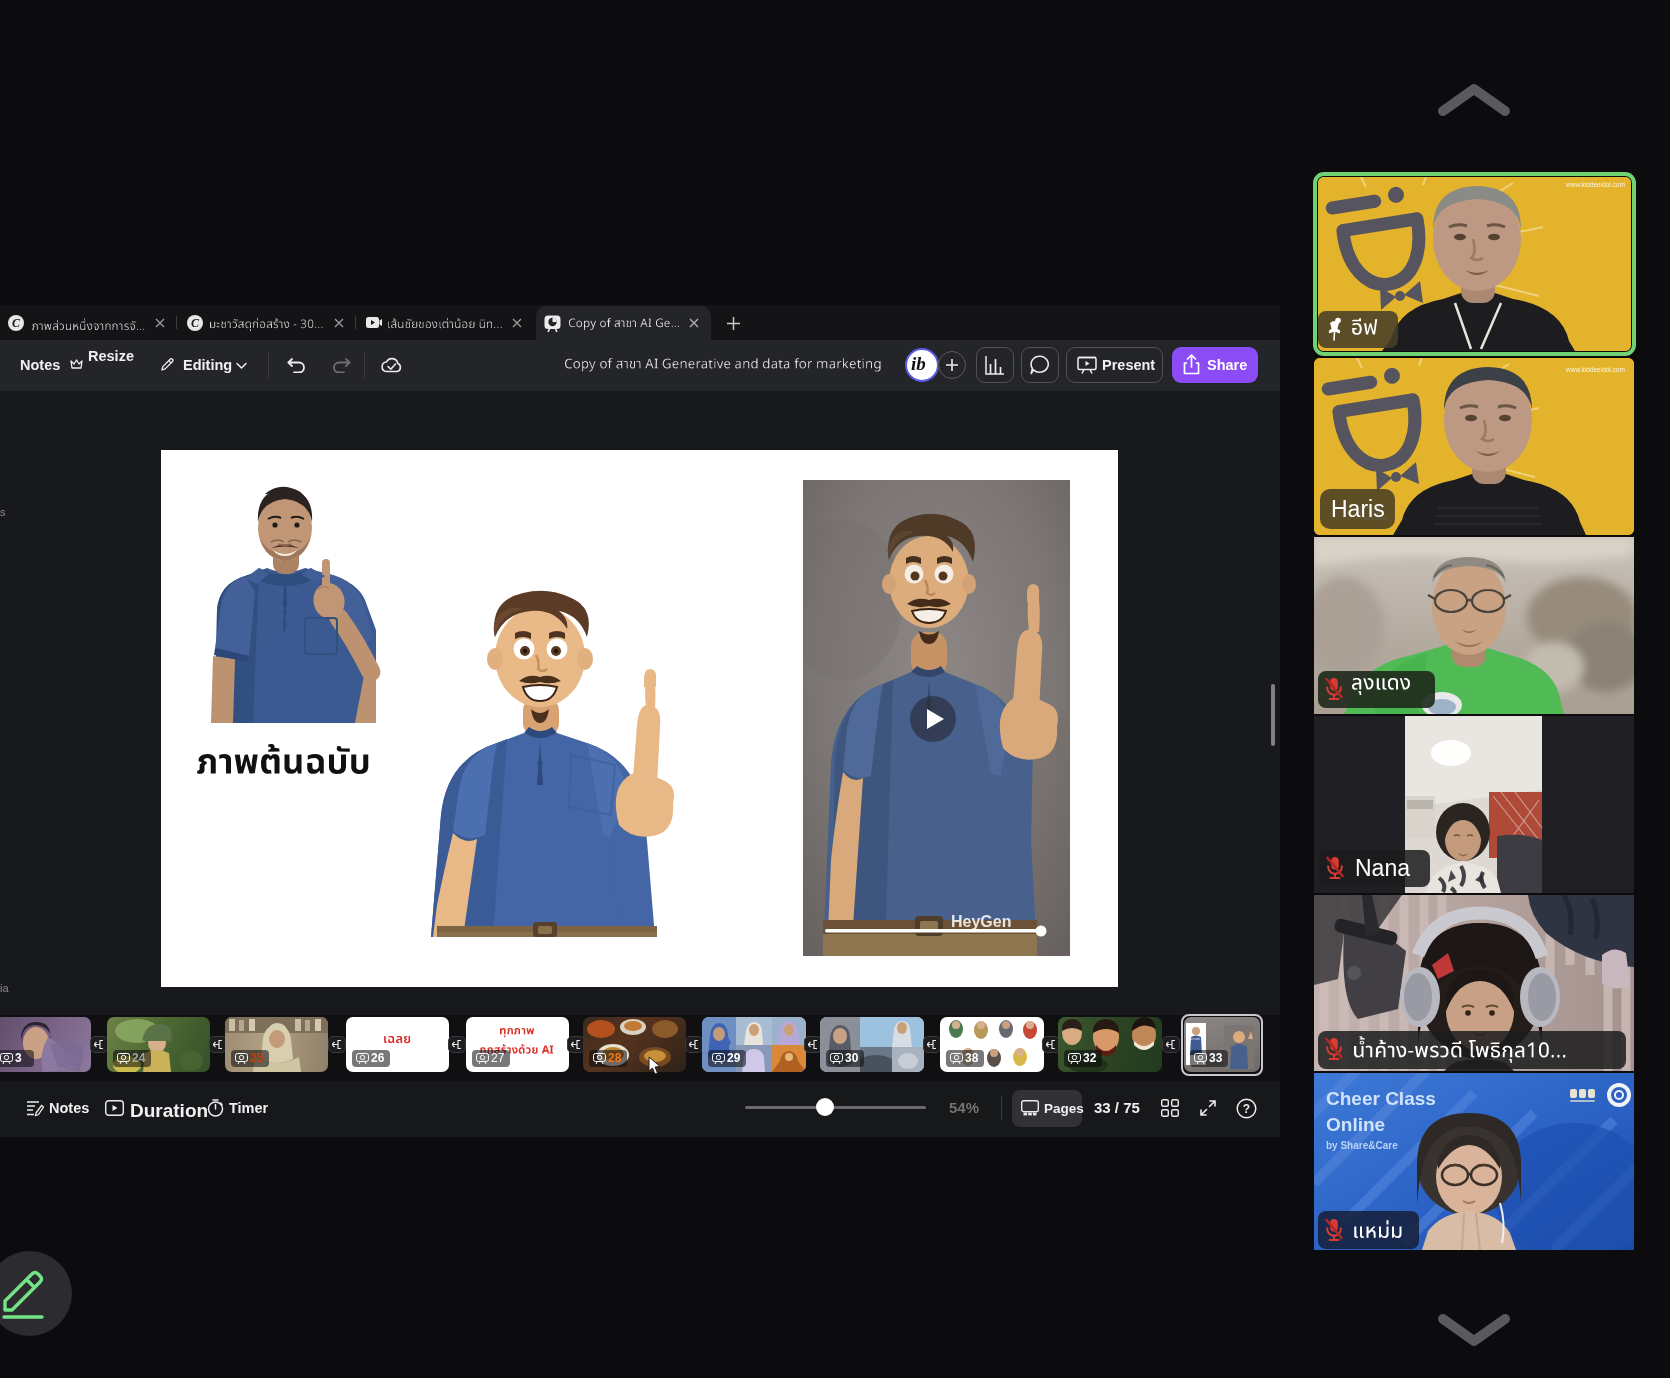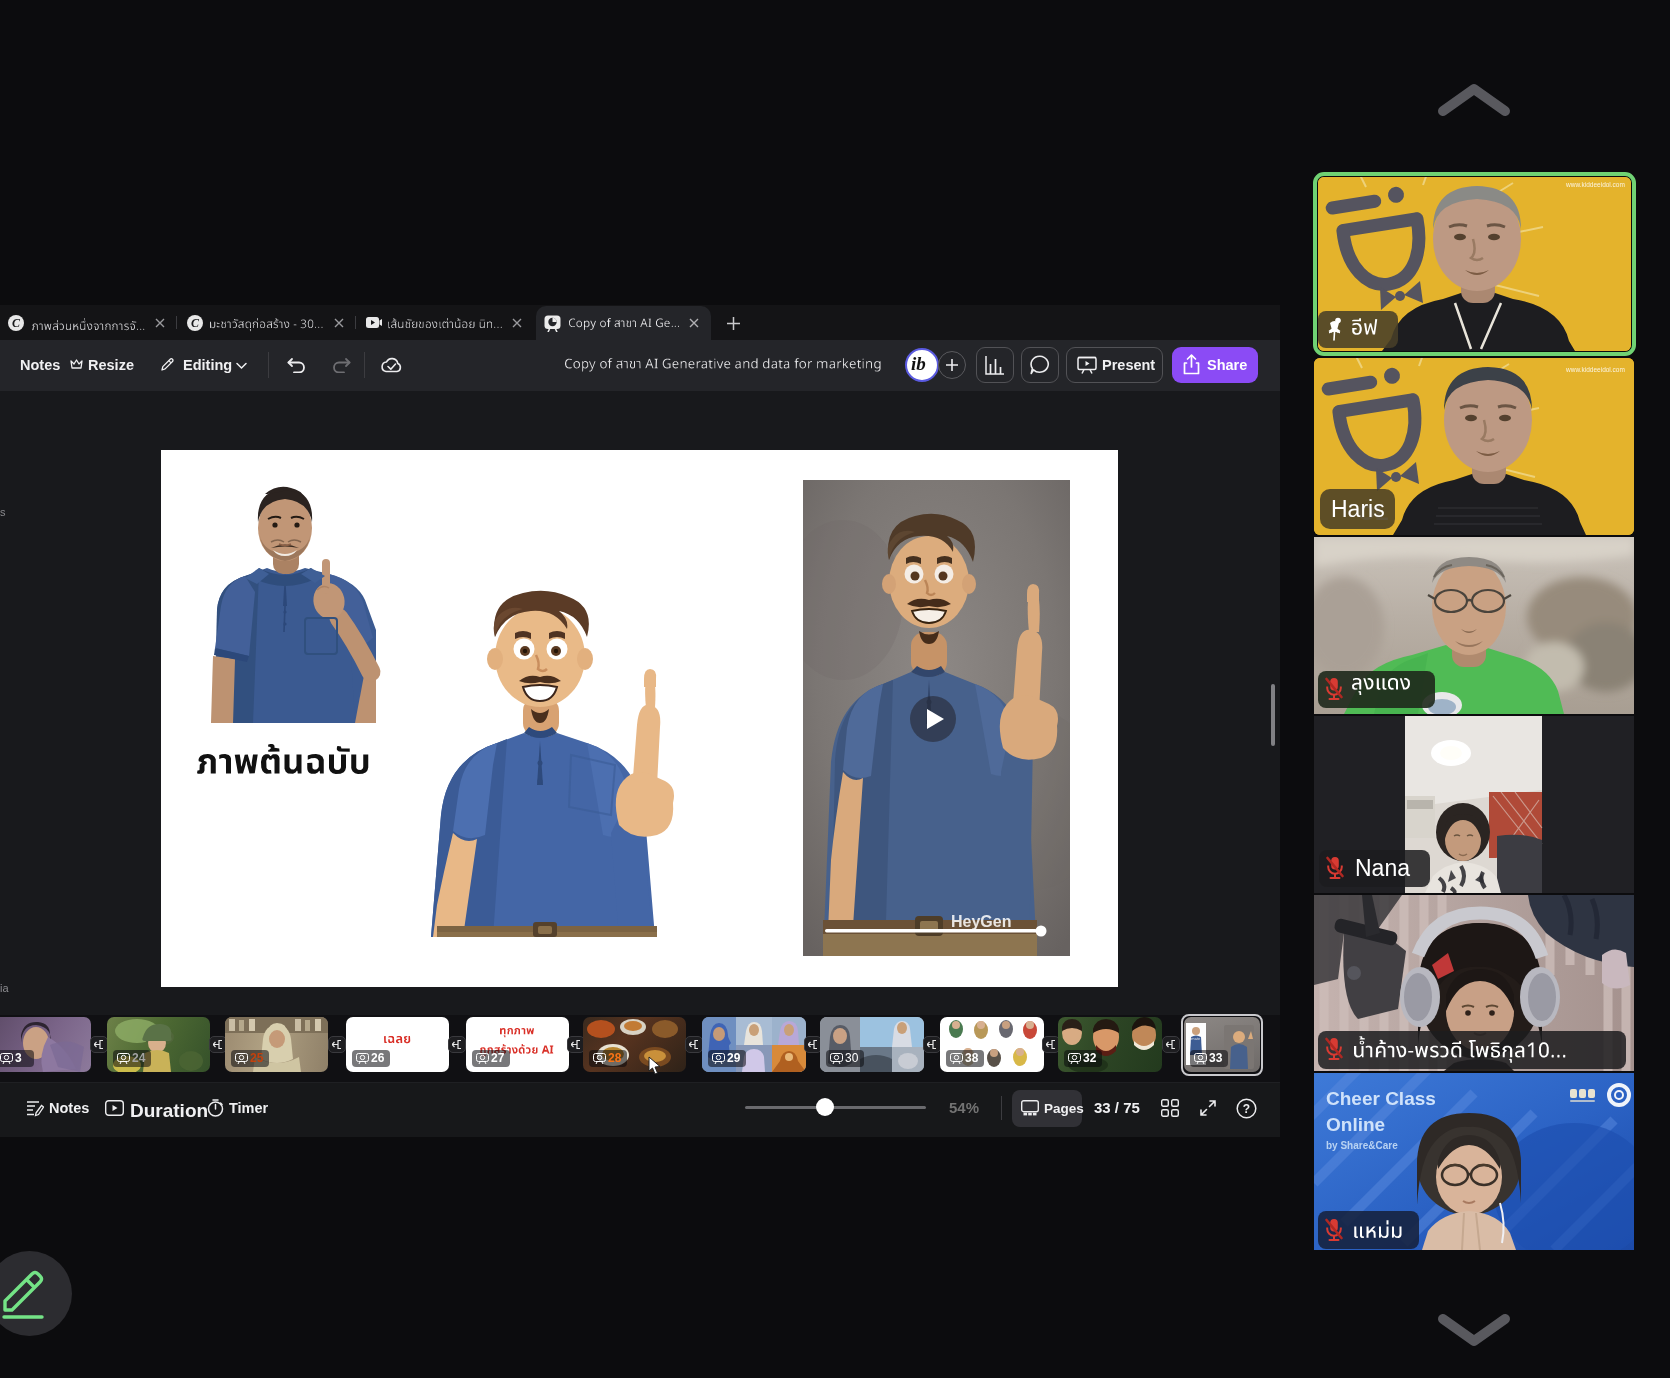--- a/index.html
+++ b/index.html
@@ -56,21 +56,21 @@
 <svg class="abs" style="left:689px;top:318px" width="10" height="10">
       <path d="M1 1 L9 9 M9 1 L1 9" stroke="#b0b0b3" stroke-width="1.4"></path>
     </svg>
 <svg class="abs" style="left:727px;top:317px" width="13" height="13">
       <path d="M6.5 0 V13 M0 6.5 H13" stroke="#c9c9cc" stroke-width="1.5"></path>
     </svg>
 <div class="txt" style="left:20px;top:357px;font-size:14.5px;font-weight:600;color:#f0f0f2">Notes</div>
 <svg class="abs" style="left:70px;top:359px" width="13" height="11">
       <path d="M1 2 L4 5 L6.5 1 L9 5 L12 2 L11 9 L2 9 Z" fill="none" stroke="#f0f0f2" stroke-width="1.3" stroke-linejoin="round"></path>
     </svg>
-<div class="txt" style="left:88px;top:357px;font-size:14.5px;font-weight:600;color:#f0f0f2">Resize</div>
+<div class="txt" style="left:88px;top:348px;font-size:14.5px;font-weight:600;color:#f0f0f2">Resize</div>
 <svg class="abs" style="left:160px;top:357px" width="15" height="15">
       <path d="M2 13 L2.8 9.6 L10.2 2.2 A1.6 1.6 0 0 1 12.5 2.2 A1.6 1.6 0 0 1 12.5 4.5 L5.1 11.9 L2 13 Z" fill="none" stroke="#f0f0f2" stroke-width="1.3" stroke-linejoin="round"></path>
       <path d="M8.8 3.6 L11.1 5.9" stroke="#f0f0f2" stroke-width="1.2"></path>
     </svg>
 <div class="txt" style="left:183px;top:357px;font-size:14.5px;font-weight:600;color:#f0f0f2">Editing</div>
 <svg class="abs" style="left:236px;top:362px" width="11" height="8">
       <path d="M1 1.5 L5.5 6 L10 1.5" fill="none" stroke="#f0f0f2" stroke-width="1.5" stroke-linecap="round"></path>
     </svg>
 <div class="abs" style="left:268px;top:352px;width:1px;height:26px;background:#3c3c40"></div>
 <svg class="abs" style="left:287px;top:357px" width="21" height="16">
@@ -349,21 +349,21 @@
       <svg style="position:absolute;left:14.1px;top:27px" width="75" height="14" viewBox="0 0 75 14">
         <path d="M1.75 10.75 2.50 12.25 3.00 12.50 5.00 12.50 5.50 12.00 5.50 10.50 4.50 10.50 4.25 11.75 3.50 11.50 3.25 10.75ZM52.50 3.75 52.25 5.50 53.00 6.25 52.00 7.75 52.25 8.75 54.25 9.75 56.50 9.50 57.50 8.50 57.50 3.50 56.00 3.50 56.00 8.00 55.50 8.50 54.25 8.50 53.75 8.00 53.75 7.25 55.00 6.50 55.00 6.00 53.75 5.50 54.00 4.50 55.00 4.25 55.00 3.50 53.50 3.25ZM47.00 3.25 46.00 3.75 46.00 4.75 48.00 4.50 49.00 5.50 49.00 7.50 48.00 8.50 46.25 8.25 46.00 9.25 48.25 9.75 49.50 9.25 50.50 8.00 50.50 5.00 49.25 3.50ZM39.75 3.75 38.75 5.50 38.75 7.50 39.25 8.75 40.00 9.50 41.25 9.75 42.00 9.50 42.00 8.50 41.25 8.50 40.50 7.75 40.25 5.75 41.25 4.50 42.25 4.50 43.00 5.25 43.00 9.50 44.50 9.50 44.50 4.75 44.25 4.25 42.75 3.25 41.00 3.25ZM36.25 3.50 35.50 3.25 34.25 3.50 34.50 4.50 35.25 4.50 36.00 5.25 36.00 7.25 35.00 8.25 34.50 7.75 33.25 3.50 31.75 3.50 33.50 9.50 35.50 9.50 36.50 9.00 37.50 7.50 37.50 5.00ZM27.00 3.50 27.00 4.75 28.75 4.50 29.25 5.00 29.25 9.50 30.75 9.50 30.75 4.50 30.50 4.00 29.25 3.25ZM23.00 3.25 22.25 3.50 21.25 4.50 21.25 5.50 22.00 6.50 24.00 7.25 24.50 8.00 24.00 8.50 22.75 8.50 21.50 8.00 21.25 9.25 24.00 9.75 25.00 9.50 26.00 8.50 26.00 7.00 25.25 6.25 22.75 5.00 23.25 4.50 25.75 4.75 25.50 3.50ZM8.50 3.50 7.50 4.50 7.25 5.25 8.50 6.00 7.50 7.00 7.50 9.50 9.00 9.50 9.00 7.00 10.00 6.00 9.00 5.00 9.50 4.50 10.75 4.50 11.25 5.00 11.50 9.50 13.00 9.50 12.75 4.50 11.75 3.50 11.00 3.25ZM1.25 3.50 0.25 4.50 0.00 5.25 1.25 6.00 0.25 7.00 0.50 9.25 2.75 9.50 2.50 8.75 1.75 8.25 1.75 7.00 2.75 6.00 1.75 5.00 2.25 4.50 3.50 4.50 4.25 5.75 4.25 9.50 5.75 9.50 5.50 4.50 4.50 3.50 3.75 3.25ZM20.00 3.00 18.75 3.00 18.50 3.50 16.00 3.25 14.75 3.75 14.75 5.00 15.50 4.50 17.50 4.50 18.00 5.00 17.75 5.75 15.75 6.00 14.25 7.25 14.25 8.75 15.00 9.50 17.25 9.50 17.00 8.75 16.25 8.75 15.75 8.25 15.75 7.50 16.25 7.00 18.25 7.25 18.25 9.50 19.50 9.50 19.50 4.25ZM64.50 1.50 61.75 9.50 63.50 9.50 64.00 7.75 67.25 7.75 67.75 9.50 73.25 9.50 73.00 8.50 72.25 8.00 72.50 2.75 73.25 2.50 73.25 1.50 69.75 1.50 70.00 2.50 70.75 3.00 70.50 8.50 69.75 8.75 69.50 9.50 66.50 1.50ZM65.50 3.00 66.50 5.00 66.50 6.25 64.75 5.50ZM41.25 0.75 42.00 1.25 41.00 2.25 44.75 2.25 44.75 1.50 43.00 1.25 43.00 0.25 42.50 0.00ZM22.50 0.75 23.25 1.25 22.25 2.25 26.00 2.25 26.00 1.50 24.25 1.25 24.25 0.25 23.75 0.00Z" fill="#d93028"></path>
       </svg>
     </div>
 <div class="abs" style="left:472px;top:1050px;width:38px;height:17px;border-radius:4px;background:rgba(10,10,12,0.55)"></div>
     <svg class="abs" style="left:476px;top:1053px" width="13" height="11">
       <rect x="0.5" y="0.5" width="12" height="8" rx="2" fill="none" stroke="#fff" stroke-width="1"></rect>
       <circle cx="6.5" cy="4.5" r="2.2" fill="none" stroke="#fff" stroke-width="1"></circle>
       <path d="M4 9 L3 11 M9 9 L10 11" stroke="#fff" stroke-width="1"></path>
     </svg>
-    <div class="txt" style="left:491px;top:1051px;font-size:12px;font-weight:700;color:#fff">27</div>
+    <div class="txt" style="left:491px;top:1051px;font-size:12px;font-weight:400;color:#fff">27</div>
 <div class="abs" style="left:567px;top:1036px;width:18px;height:17px;border-radius:5px;background:#1d1d20;border:1px solid #3a3a3e"></div>
     <svg class="abs" style="left:571px;top:1040px" width="10" height="9">
       <path d="M9 0.5 H6 V8.5 H9 M5.5 4.5 H0 M2.5 2 L0 4.5 L2.5 7" stroke="#e8e8e8" stroke-width="1.2" fill="none"></path>
     </svg>
 <div class="abs" style="left:583px;top:1017px;width:103px;height:55px;border-radius:7px;overflow:hidden">
       <div class="abs" style="left:0;top:0;width:103px;height:55px;background:linear-gradient(135deg,#3a2a1e,#57331f 40%,#2e2218)"></div>
       <svg class="abs" style="left:0;top:0" width="103" height="55">
         <ellipse cx="18" cy="12" rx="14" ry="9" fill="#b4501e"></ellipse>
         <ellipse cx="50" cy="10" rx="13" ry="8" fill="#d8d2c4"></ellipse>
         <ellipse cx="50" cy="9" rx="9" ry="5" fill="#c27b35"></ellipse>
@@ -430,21 +430,21 @@
         <rect x="72" y="30" width="32" height="25" fill="#a8b2be"></rect>
         <ellipse cx="88" cy="44" rx="10" ry="8" fill="#c8ccd4"></ellipse>
       </svg>
     </div>
 <div class="abs" style="left:826px;top:1050px;width:38px;height:17px;border-radius:4px;background:rgba(10,10,12,0.55)"></div>
     <svg class="abs" style="left:830px;top:1053px" width="13" height="11">
       <rect x="0.5" y="0.5" width="12" height="8" rx="2" fill="none" stroke="#fff" stroke-width="1"></rect>
       <circle cx="6.5" cy="4.5" r="2.2" fill="none" stroke="#fff" stroke-width="1"></circle>
       <path d="M4 9 L3 11 M9 9 L10 11" stroke="#fff" stroke-width="1"></path>
     </svg>
-    <div class="txt" style="left:845px;top:1051px;font-size:12px;font-weight:400;color:#fff">30</div>
+    <div class="txt" style="left:845px;top:1051px;font-size:12px;font-weight:700;color:#fff">30</div>
 <div class="abs" style="left:923px;top:1036px;width:18px;height:17px;border-radius:5px;background:#1d1d20;border:1px solid #3a3a3e"></div>
     <svg class="abs" style="left:927px;top:1040px" width="10" height="9">
       <path d="M9 0.5 H6 V8.5 H9 M5.5 4.5 H0 M2.5 2 L0 4.5 L2.5 7" stroke="#e8e8e8" stroke-width="1.2" fill="none"></path>
     </svg>
 <div class="abs" style="left:940px;top:1017px;width:104px;height:55px;border-radius:7px;overflow:hidden">
       <div class="abs" style="left:0;top:0;width:104px;height:55px;background:#ffffff"></div>
       <svg class="abs" style="left:0;top:0" width="104" height="55">
         <g>
           <ellipse cx="16" cy="12" rx="7" ry="9" fill="#4a7a50"></ellipse>
           <circle cx="16" cy="8" r="4" fill="#d8b090"></circle>

